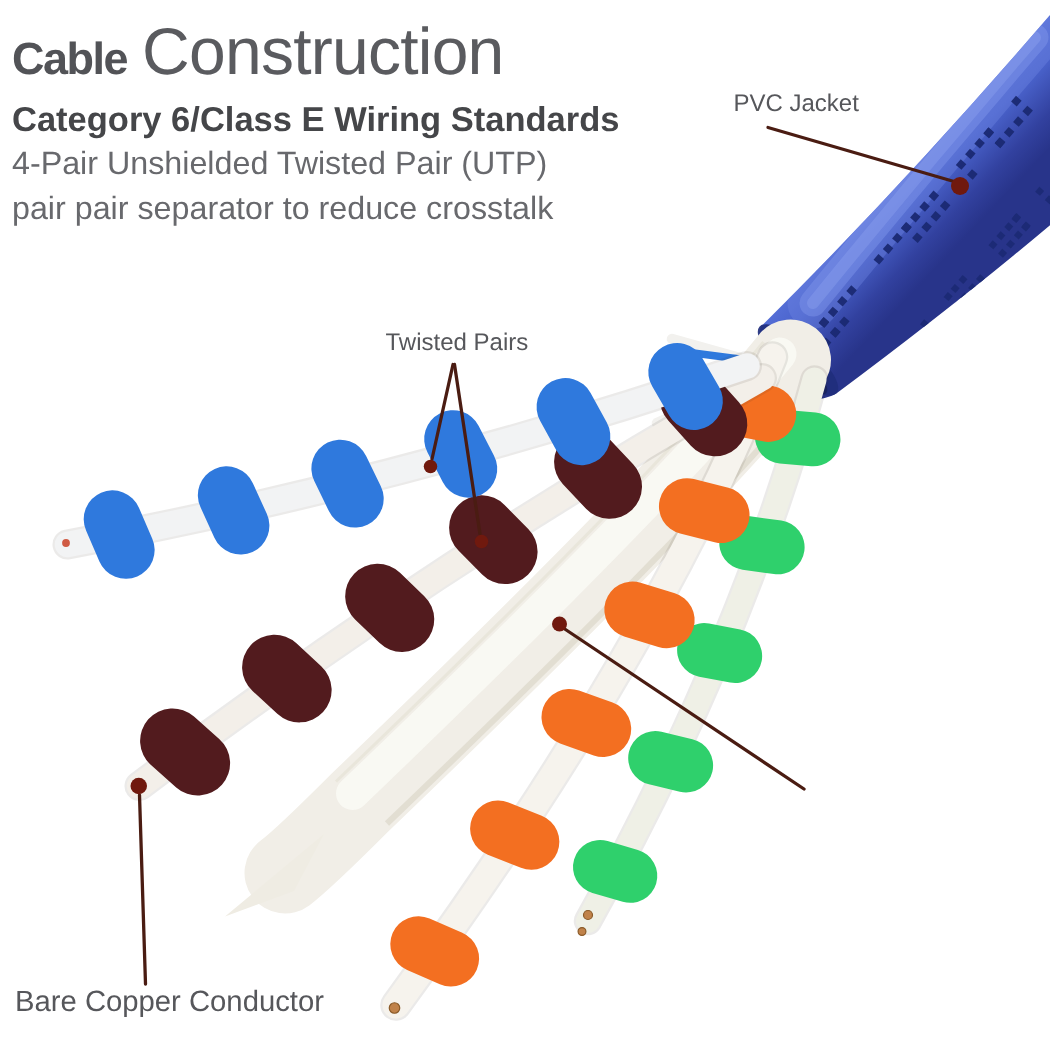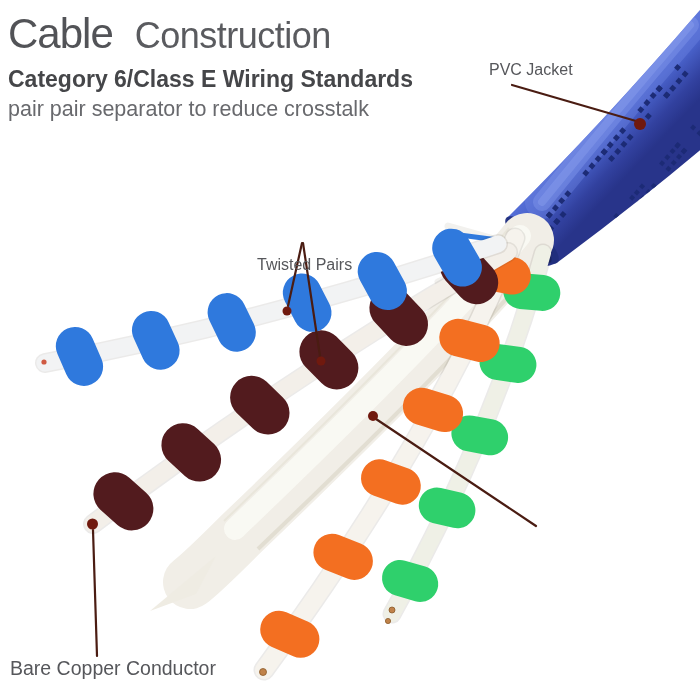--- a/index.html
+++ b/index.html
@@ -3,27 +3,27 @@
 <meta charset="utf-8">
 <style>
   html,body{margin:0;padding:0;background:#fff;}
   .stage{
     position:relative;width:700px;height:700px;background:#fff;overflow:hidden;
     font-family:"Liberation Sans", sans-serif;
   }
   .art{position:absolute;left:0;top:0;width:700px;height:700px;z-index:1;}
   .txt{position:absolute;z-index:2;}
   .title{left:8px;top:10px;white-space:nowrap;}
-  .title .bold{font-size:42px;font-weight:400;letter-spacing:-1px;color:var(--text_title);}
-  .title .light{font-size:36px;font-weight:300;letter-spacing:-0.5px;color:var(--text_title_light);margin-left:22px;}
+  .title .bold{font-size:30px;font-weight:700;letter-spacing:-1px;color:var(--text_title);}
+  .title .light{font-size:44px;font-weight:300;letter-spacing:-0.5px;color:var(--text_title_light);margin-left:10px;}
   .subtitle{left:8px;top:66px;font-size:23px;font-weight:700;color:var(--text_subtitle);}
   .desc{left:8px;top:95px;font-size:21.5px;font-weight:400;color:var(--text_body);line-height:1.38;}
   .callout{font-size:16px;color:var(--text_label);white-space:nowrap;}
   .co-pvc{left:489px;top:61px;}
-  .co-tp{left:257px;top:220px;margin-top:36px;}
+  .co-tp{left:257px;top:220px;}
   .co-sep{left:540px;top:523px;}
   .co-cu{left:10px;top:657px;font-size:19.5px;}
 </style>
 </head>
 <body>
 
 <div class="stage">
 
   <svg class="art" viewBox="0 0 700 700">
     <defs>
@@ -128,19 +128,20 @@
       <circle cx="373" cy="416" r="5"></circle>
       <circle cx="92.5" cy="524" r="5.5"></circle>
     </g>
   </svg>
 
   <div class="txt title">
     <span class="bold">Cable</span><span class="light">Construction</span>
   </div>
   <div class="txt subtitle">Category 6/Class E Wiring Standards</div>
   <div class="txt desc">
+    <div>4-Pair Unshielded Twisted Pair (UTP)</div>
     <div>pair pair separator to reduce crosstalk</div>
   </div>
 
   <div class="txt callout co-pvc">PVC Jacket</div>
   <div class="txt callout co-tp">Twisted Pairs</div>
   <div class="txt callout co-cu">Bare Copper Conductor</div>
 </div>
 
 </body></html>

